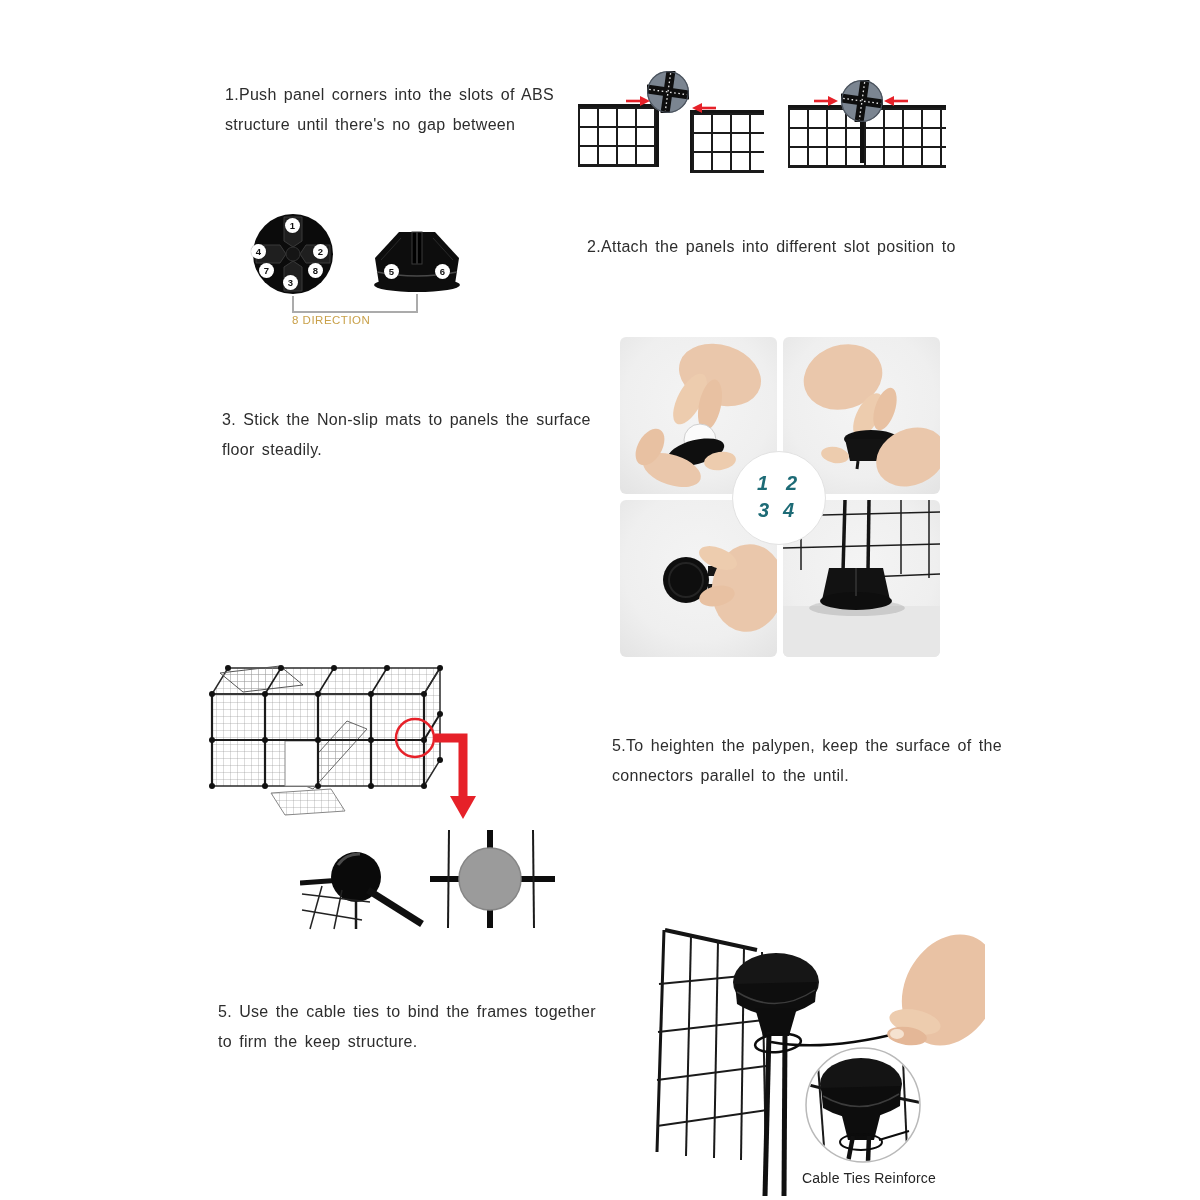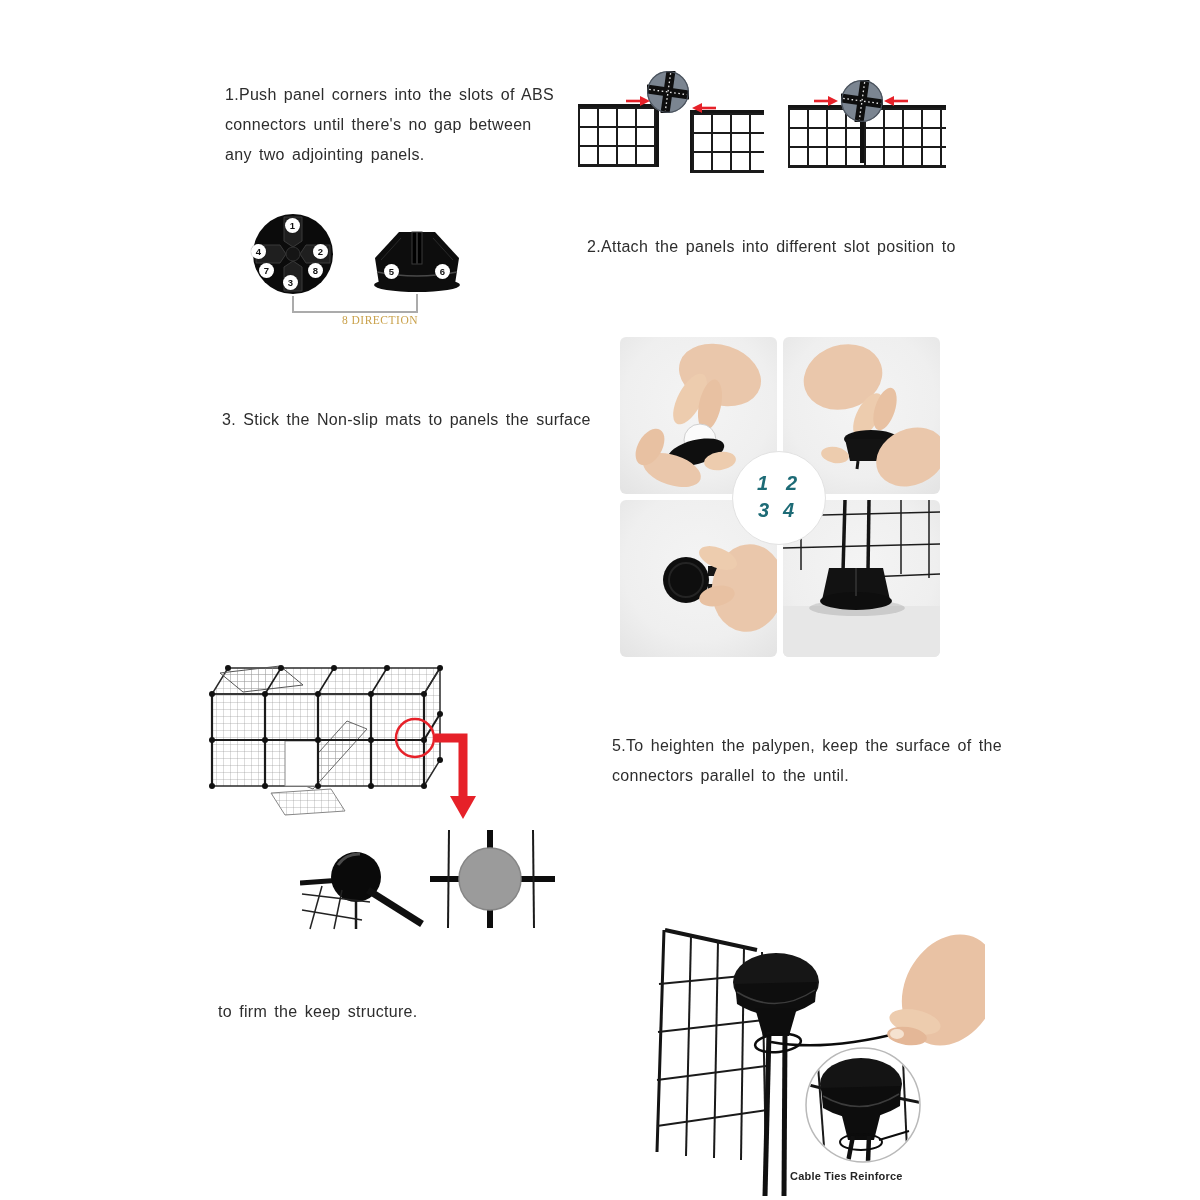--- a/index.html
+++ b/index.html
@@ -9,42 +9,41 @@
              letter-spacing:.3px;word-spacing:2.5px;white-space:nowrap;}
   .wire-panel{position:absolute;border-top:3px solid #151515;border-bottom:2px solid #1a1a1a;
       background-image:
         repeating-linear-gradient(to right,#1b1b1b 0 2px,transparent 2px 19px),
         repeating-linear-gradient(to bottom,#1b1b1b 0 2px,transparent 2px 19px);}
   .abs{position:absolute;}
   .badge{position:absolute;width:15px;height:15px;border-radius:50%;background:#ffffff;
          color:#111;font-size:9.5px;font-weight:bold;line-height:15px;text-align:center;
          box-shadow:0 0 1px rgba(0,0,0,.6);}
   .bracket{position:absolute;background:#ababab;}
-  #direction-label{position:absolute;left:292px;top:314px;width:126px;text-align:right;
-         color:#c9a14a;font-size:11.5px;letter-spacing:.5px;font-family:Liberation Serif, serif;}
+  #direction-label{position:absolute;left:292px;top:314px;width:126px;text-align:left;
+         color:#c9a14a;font-size:11.5px;letter-spacing:.5px;}
   #photo-grid{position:absolute;left:620px;top:337px;width:320px;height:320px;
          display:grid;grid-template-columns:157px 157px;grid-template-rows:157px 157px;gap:6px;}
   .photo-q{border-radius:6px;overflow:hidden;
          background:radial-gradient(circle at 50% 42%,#f4f4f4 0%,#efefef 62%,#e3e3e3 100%);}
   #step-circle{position:absolute;left:732px;top:451px;width:92px;height:92px;border-radius:50%;
          background:#ffffff;border:1px solid #e2e2e2;}
   .step-num{position:absolute;font-style:italic;font-weight:bold;font-size:20px;color:#1d6b76;}
-  #cable-label{position:absolute;left:790px;top:1170px;width:146px;text-align:left;
-         font-size:11px;font-weight:bold;color:#242424;letter-spacing:.2px;}
+  #cable-label{position:absolute;left:790px;top:1170px;width:146px;text-align:right;
+         font-size:14px;font-weight:normal;color:#242424;letter-spacing:.2px;}
   svg{display:block;}
 </style>
 </head>
 <body>
 
 <div id="canvas">
 
   <div class="step-text" style="left:225px;top:80px">
     <div>1.Push panel corners into the slots of ABS</div>
-    <div>connectors until there's no gap between</div>
-    <div>any two adjointing panels.</div>
+    <div>structure until there's no gap between</div>
   </div>
 
   <div class="wire-panel" style="left:578px;top:104px;width:78px;height:58px;border-right:3px solid #151515;"></div>
   <div class="wire-panel" style="left:690px;top:110px;width:72px;height:58px;border-left:2px solid #151515;"></div>
   <svg class="abs" style="left:647px;top:71px" width="42" height="42" viewBox="0 0 42 42">
     <circle cx="21" cy="21" r="21" fill="#7b8591"></circle>
     <g transform="rotate(8 21 21)">
       <rect x="16.5" y="-2" width="9" height="46" fill="#0e0e0e"></rect>
       <rect x="-2" y="16.5" width="46" height="9" fill="#0e0e0e"></rect>
     </g>
@@ -119,20 +118,21 @@
   <div class="bracket" style="left:416px;top:294px;width:1.5px;height:18px"></div>
   <div class="bracket" style="left:292px;top:311px;width:126px;height:1.5px"></div>
   <div id="direction-label">8 DIRECTION</div>
 
   <div class="step-text" style="left:587px;top:232px">
     <div>2.Attach the panels into different slot position to</div>
   </div>
 
   <div class="step-text" style="left:222px;top:405px">
     <div>3. Stick the Non-slip mats to panels the surface</div>
+    <div>floor steadily.</div>
   </div>
 
   <div id="photo-grid">
     <div class="photo-q">
       <svg width="157" height="157" viewBox="0 0 157 157">
         <ellipse cx="100" cy="38" rx="42" ry="30" transform="rotate(18 100 38)" fill="#eac7ab"></ellipse>
         <ellipse cx="70" cy="62" rx="12" ry="28" transform="rotate(28 70 62)" fill="#edccae"></ellipse>
         <ellipse cx="90" cy="68" rx="11" ry="26" transform="rotate(12 90 68)" fill="#e8c1a2"></ellipse>
         <circle cx="80" cy="103" r="16" fill="#fbfbfb" stroke="#cfcfcf" stroke-width="1"></circle>
         <ellipse cx="76" cy="115" rx="29" ry="12" transform="rotate(-14 76 115)" fill="#0f0f0f"></ellipse>
@@ -258,20 +258,21 @@
     <circle cx="190" cy="49" r="31" fill="#9b9b9b"></circle>
     <circle cx="190" cy="49" r="31" fill="none" stroke="#858585" stroke-width="1.5"></circle>
   </svg>
 
   <div class="step-text" style="left:612px;top:731px">
     <div>5.To heighten the palypen, keep the surface of the</div>
     <div>connectors parallel to the until.</div>
   </div>
 
   <div class="step-text" style="left:218px;top:997px">
+    <div>5. Use the cable ties to bind the frames together</div>
     <div>to firm the keep structure.</div>
   </div>
 
   <svg class="abs" style="left:645px;top:900px" width="340" height="300" viewBox="0 0 340 300">
     <line x1="20" y1="30" x2="112" y2="50" stroke="#141414" stroke-width="4"></line>
     <line x1="19" y1="30" x2="12" y2="252" stroke="#141414" stroke-width="3"></line>
     <line x1="46" y1="36" x2="41" y2="256" stroke="#1a1a1a" stroke-width="2"></line>
     <line x1="73" y1="41" x2="69" y2="258" stroke="#1a1a1a" stroke-width="2"></line>
     <line x1="99" y1="47" x2="96" y2="260" stroke="#1a1a1a" stroke-width="2"></line>
     <line x1="117" y1="52" x2="121" y2="262" stroke="#1a1a1a" stroke-width="2"></line>

